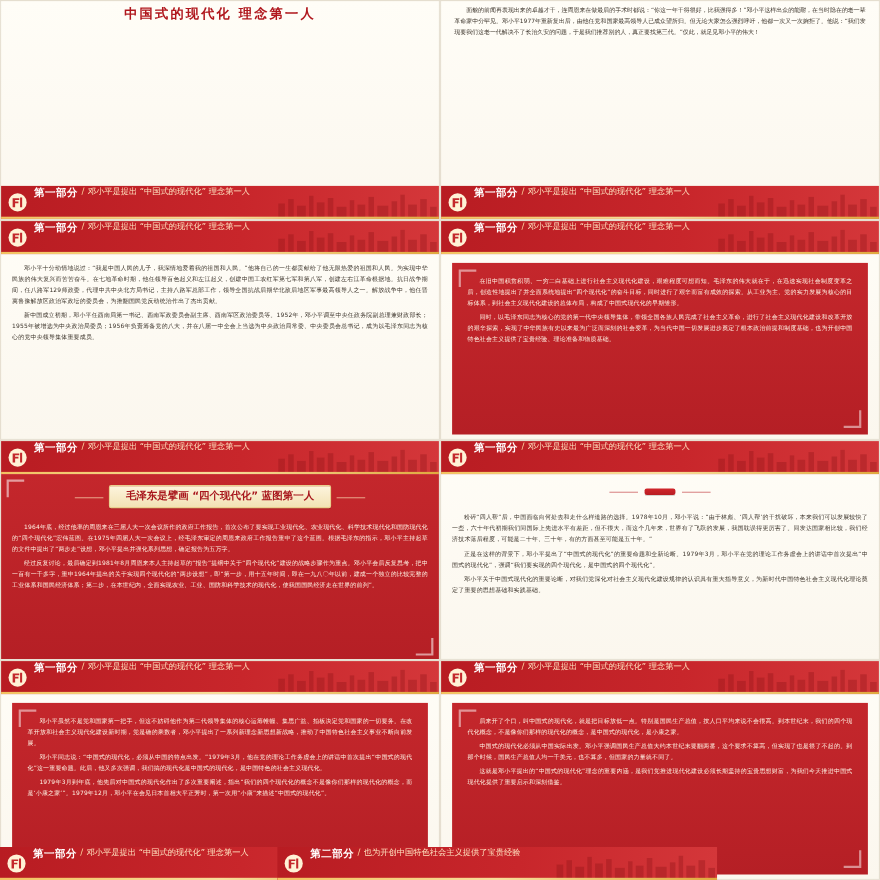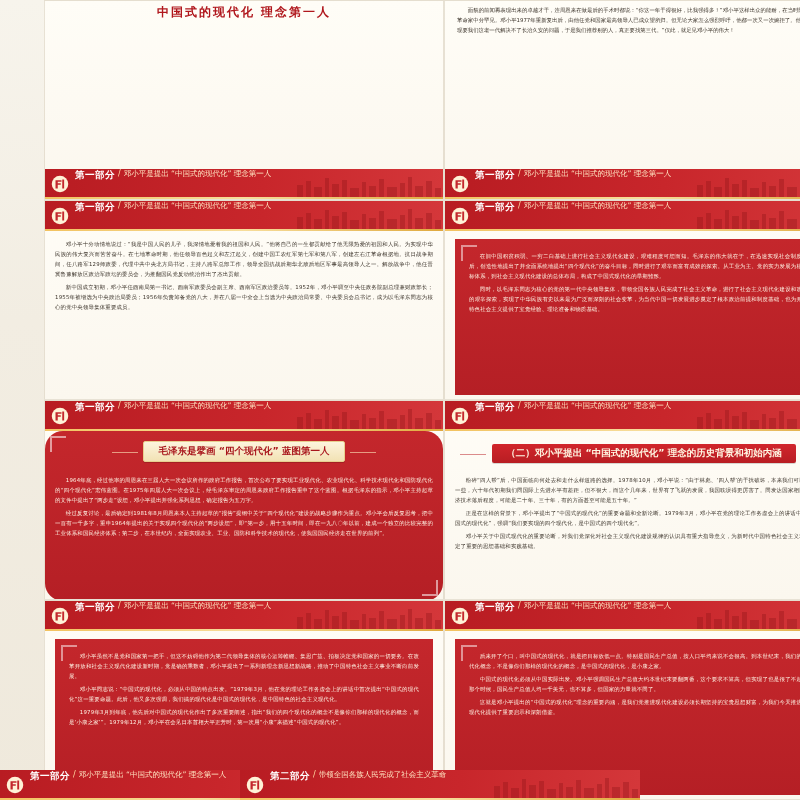--- a/index.html
+++ b/index.html
@@ -8,21 +8,20 @@
     width: 800px; height: 800px;
     background: #f3efe6;
     font-family: "DejaVu Sans", "Liberation Sans", sans-serif;
     overflow: hidden;
   }
   .page-root {
     position: relative;
     width: 652px; height: 800px;
     background:
       linear-gradient(180deg, #f7f4ec 0%, #f2ede2 40%, #efe9dc 100%);
-    padding-left: 44px;
   }
   
   .watermark {
     position: absolute;
     right: 10px; top: 300px;
     font-size: 26px;
     color: rgba(180,160,140,0.25);
     letter-spacing: 6px;
     writing-mode: vertical-rl;
     pointer-events: none;
@@ -88,21 +87,20 @@
     background: linear-gradient(90deg,#f2c260,#f7dd9b,#e0a93e);
   }
   
   .body {
     position: relative;
     height: 170px;
     padding: 8px 10px 6px 10px;
   }
   .body.dark {
     background: linear-gradient(180deg,#c4272c 0%, #b51f25 100%);
-    border-radius: 18px;
   }
   .body.dark::before,
   .body.dark::after {
     content: "";
     position: absolute;
     width: 14px; height: 14px;
     border: 2px solid rgba(255,255,255,.55);
     pointer-events: none;
   }
   .body.dark::before { left: 5px; top: 5px; border-right: none; border-bottom: none; }
@@ -407,21 +405,20 @@
             <rect x="133" y="12" width="6" height="18"></rect>
               <rect x="142" y="19" width="6" height="11"></rect>
           </g>
         </svg>
         <div class="hdr-gold"></div>
       </div>
       <div class="body">
         <div style="text-align:center;margin:2px 0 6px 0;">
           <span class="title-pill" style="display:inline-block;">
             <span class="title-flank l"></span>
-            <span>（二）邓小平提出 “中国式的现代化” 理念的历史背景和初始内涵</span>
             <span class="title-flank r"></span>
           </span>
         </div>
         <p class="para">粉碎“四人帮”后，中国面临向何处去和走什么样道路的选择。1978年10月，邓小平说：“由于林彪、‘四人帮’的干扰破坏，本来我们可以发展较快了一些，六十年代初期我们同国际上先进水平有差距，但不很大，而这个几年来，世界有了飞跃的发展，我国耽误得更厉害了。同发达国家相比较，我们经济技术落后程度，可能是二十年、三十年，有的方面甚至可能是五十年。”</p>
         <p class="para">正是在这样的背景下，邓小平提出了“中国式的现代化”的重要命题和全新论断。1979年3月，邓小平在党的理论工作务虚会上的讲话中首次提出“中国式的现代化”，强调“我们要实现的四个现代化，是中国式的四个现代化”。</p>
         <p class="para">邓小平关于中国式现代化的重要论断，对我们党深化对社会主义现代化建设规律的认识具有重大指导意义，为新时代中国特色社会主义现代化理论奠定了重要的思想基础和实践基础。</p>
       </div>
     </div>
 
     <div class="slide">
@@ -535,30 +532,30 @@
           <rect x="115" y="8" width="4" height="22"></rect>
             <rect x="122" y="17" width="8" height="13"></rect>
           <rect x="133" y="12" width="6" height="18"></rect>
             <rect x="142" y="19" width="6" height="11"></rect>
         </g>
       </svg>
       <div class="hdr-gold"></div>
     </div>
   </div>
 
-  <div style="position:absolute;right:12px;bottom:0;width:400px;height:30px;overflow:hidden;">
+  <div style="position:absolute;right:0;bottom:0;width:400px;height:30px;overflow:hidden;">
     <div class="hdr" style="height:30px;">
       <svg class="hdr-emblem" viewBox="0 0 24 24">
         <circle cx="12" cy="12" r="11" fill="#fff2d6"></circle>
         <path d="M6 7 L14 7 L14 9 L9 9 L9 11 L13 11 L13 13 L9 13 L9 18 L6 18 Z" fill="#c4272c"></path>
         <path d="M15 6 L17.5 6 L17.5 18 L15 18 Z" fill="#c4272c"></path>
       </svg>
       <span class="hdr-part">第二部分</span>
       <span class="hdr-sep">/</span>
-      <span class="hdr-sub">带领全国各族人民完成了社会主义革命</span>
+      <span class="hdr-sub">也为开创中国特色社会主义提供了宝贵经验</span>
       <svg class="hdr-skyline" viewBox="0 0 150 30" preserveAspectRatio="none">
         <g fill="#8f1418" opacity=".65">
           <rect x="4" y="16" width="6" height="14"></rect>
             <rect x="13" y="12" width="5" height="18"></rect>
           <rect x="21" y="18" width="8" height="12"></rect>
             <rect x="32" y="9" width="4" height="21"></rect>
           <rect x="39" y="15" width="7" height="15"></rect>
             <rect x="49" y="11" width="5" height="19"></rect>
           <rect x="57" y="19" width="9" height="11"></rect>
             <rect x="69" y="13" width="4" height="17"></rect>

